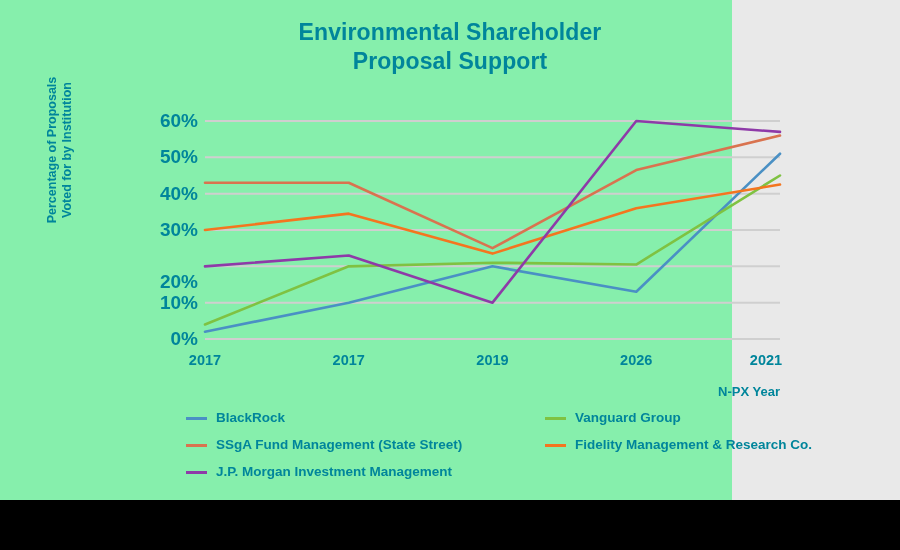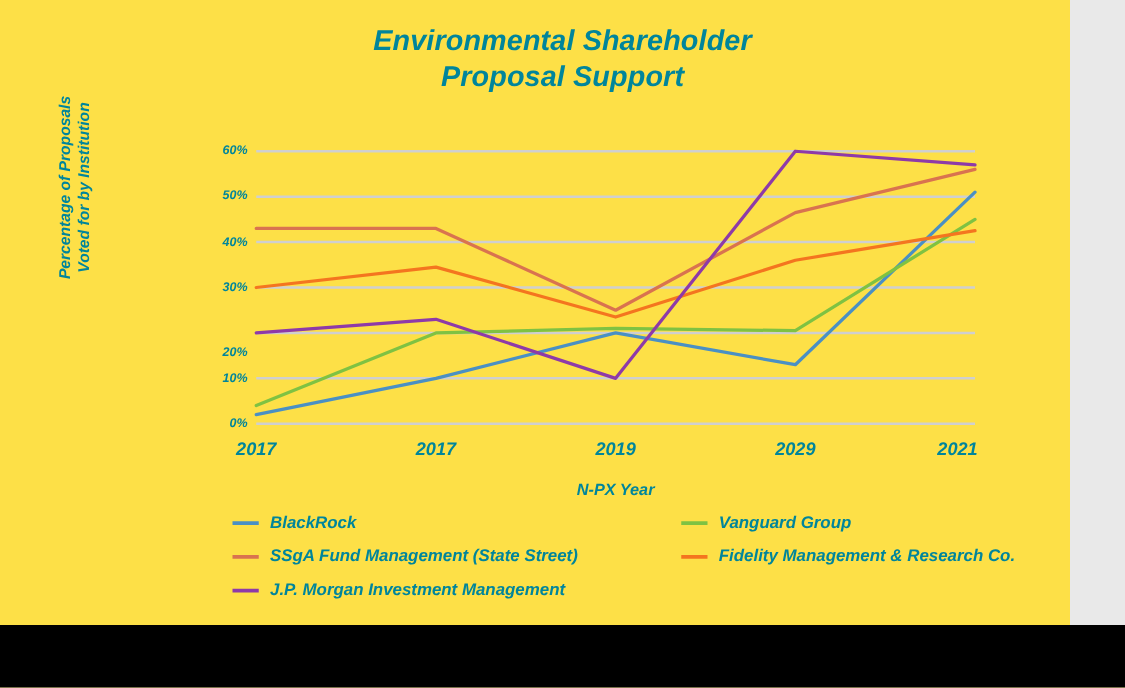--- a/index.html
+++ b/index.html
@@ -10,24 +10,23 @@
     width: 900px;
     height: 550px;
     background: #e9e9e9;
     font-family: "Liberation Sans", sans-serif;
     overflow: hidden;
     position: relative;
   }
   #figure {
     position: absolute;
     left: 0; top: 0;
-    width: 856px;
+    width: 732px;
     height: 500px;
-    background: #fde047;
-    font-style: italic;
+    background: #86efac;
   }
   #bottom-bar {
     position: absolute;
     left: 0; top: 500px;
     width: 900px;
     height: 50px;
     background: #000000;
   }
   .chart-title {
     position: absolute;
@@ -61,21 +60,21 @@
     left: 130px;
     top: 110px;
     width: 68px;
     height: 240px;
   }
   .y-tick {
     position: absolute;
     right: 0;
     text-align: right;
     color: #00859b;
-    font-size: 10px;
+    font-size: 19px;
     font-weight: bold;
     transform: translateY(-50%);
     white-space: nowrap;
   }
 
   .y-axis-title {
     position: absolute;
     left: -35px;
     top: 135px;
     width: 190px;
@@ -103,21 +102,21 @@
     font-size: 14.5px;
     font-weight: bold;
     transform: translateX(-50%);
     white-space: nowrap;
   }
   .x-axis-title {
     position: absolute;
     left: 205px;
     top: 384px;
     width: 575px;
-    text-align: center;
+    text-align: right;
     color: #00859b;
     font-size: 13px;
     font-weight: bold;
   }
 
   #legend {
     position: absolute;
     left: 186px;
     top: 408px;
     width: 700px;
@@ -191,21 +190,21 @@
           <polyline points="0.00,109.00 143.75,92.65 287.50,132.62 431.25,87.20 575.00,63.58" fill="none" stroke="#f4751f" stroke-width="2.6" stroke-linejoin="round" stroke-linecap="round"></polyline>
           <polyline points="0.00,145.33 143.75,134.43 287.50,181.67 431.25,0.00 575.00,10.90" fill="none" stroke="#8e3aa8" stroke-width="2.6" stroke-linejoin="round" stroke-linecap="round"></polyline>
         </g>
     </svg>
   </div>
 
   <div class="x-axis-labels" id="x-axis-labels">
       <div class="x-tick" style="left: 0px; top: 0px;">2017</div>
       <div class="x-tick" style="left: 143.75px; top: 0px;">2017</div>
       <div class="x-tick" style="left: 287.5px; top: 0px; text-align: center;">2019</div>
-      <div class="x-tick" style="left: 431.25px; top: 0px;">2029</div>
+      <div class="x-tick" style="left: 431.25px; top: 0px;">2026</div>
       <div class="x-tick" style="left: 561px; top: 0px; text-align: center;">2021</div>
     </div>
 
   <div class="x-axis-title">N-PX Year</div>
 
   <div id="legend">
       <div class="legend-item col-left row-0">
         <span class="legend-swatch" style="background: rgb(74, 144, 196);"></span>
         <span class="legend-label">BlackRock</span>
       </div>

